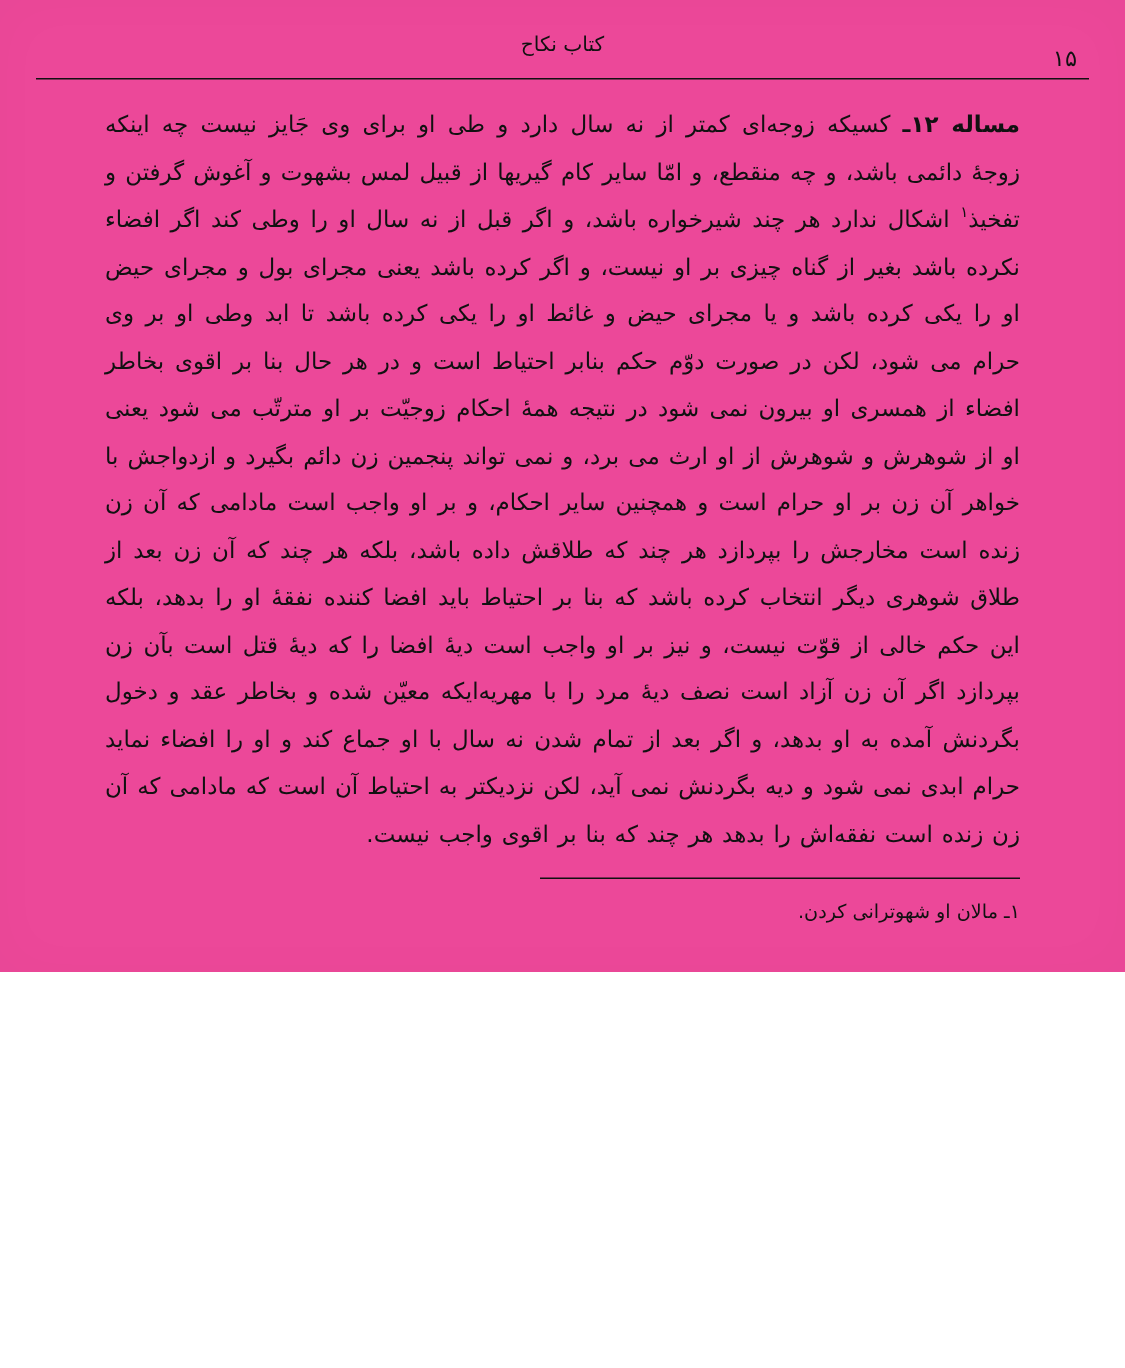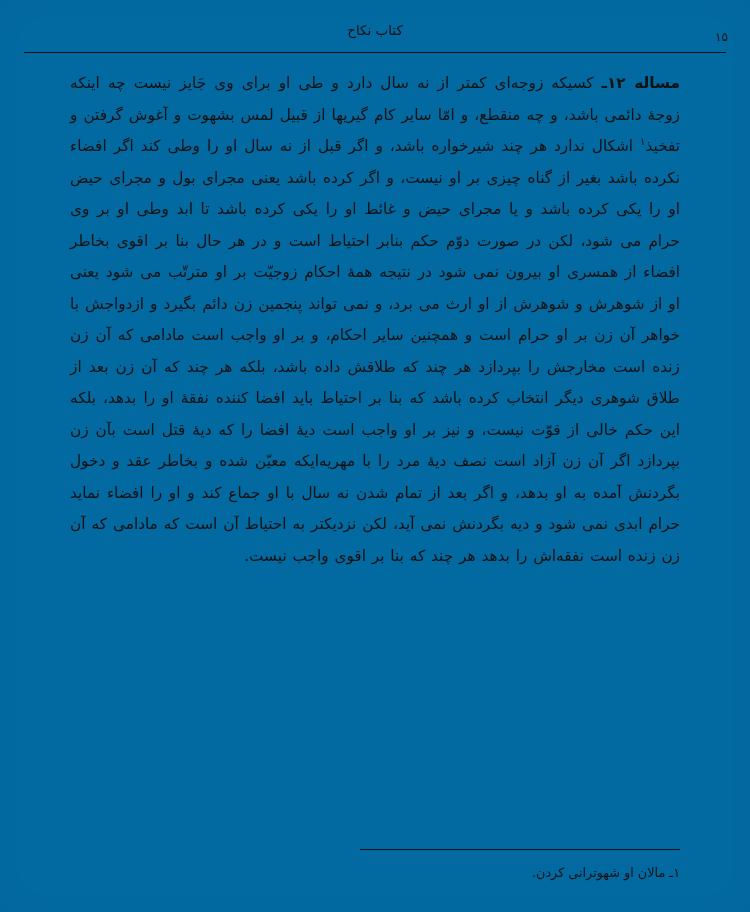--- a/index.html
+++ b/index.html
@@ -14,22 +14,22 @@
     position: relative;
     font-family: "DejaVu Sans", sans-serif;
     color: #111111;
     overflow: hidden;
   }
 
   .page {
     position: absolute;
     inset: 0;
     width: 750px;
-    height: 912px;
-    background: #0369a1;
+    height: 648px;
+    background: #ec4899;
     padding: 0;
     box-sizing: border-box;
   }
 
   
   .header {
     position: absolute;
     top: 22px;
     right: 0;
     left: 0;
@@ -41,22 +41,22 @@
     left: 0;
     right: 0;
     text-align: center;
     font-size: 13.5px;
     letter-spacing: 0.5px;
     color: #111;
   }
   .page-number {
     position: absolute;
     top: 8px;
-    right: 22px;
-    font-size: 12px;
+    right: 32px;
+    font-size: 15px;
     color: #111;
     direction: rtl;
   }
   .header-rule {
     position: absolute;
     top: 30px;
     right: 24px;
     left: 24px;
     border-top: 1.3px solid #111;
   }

